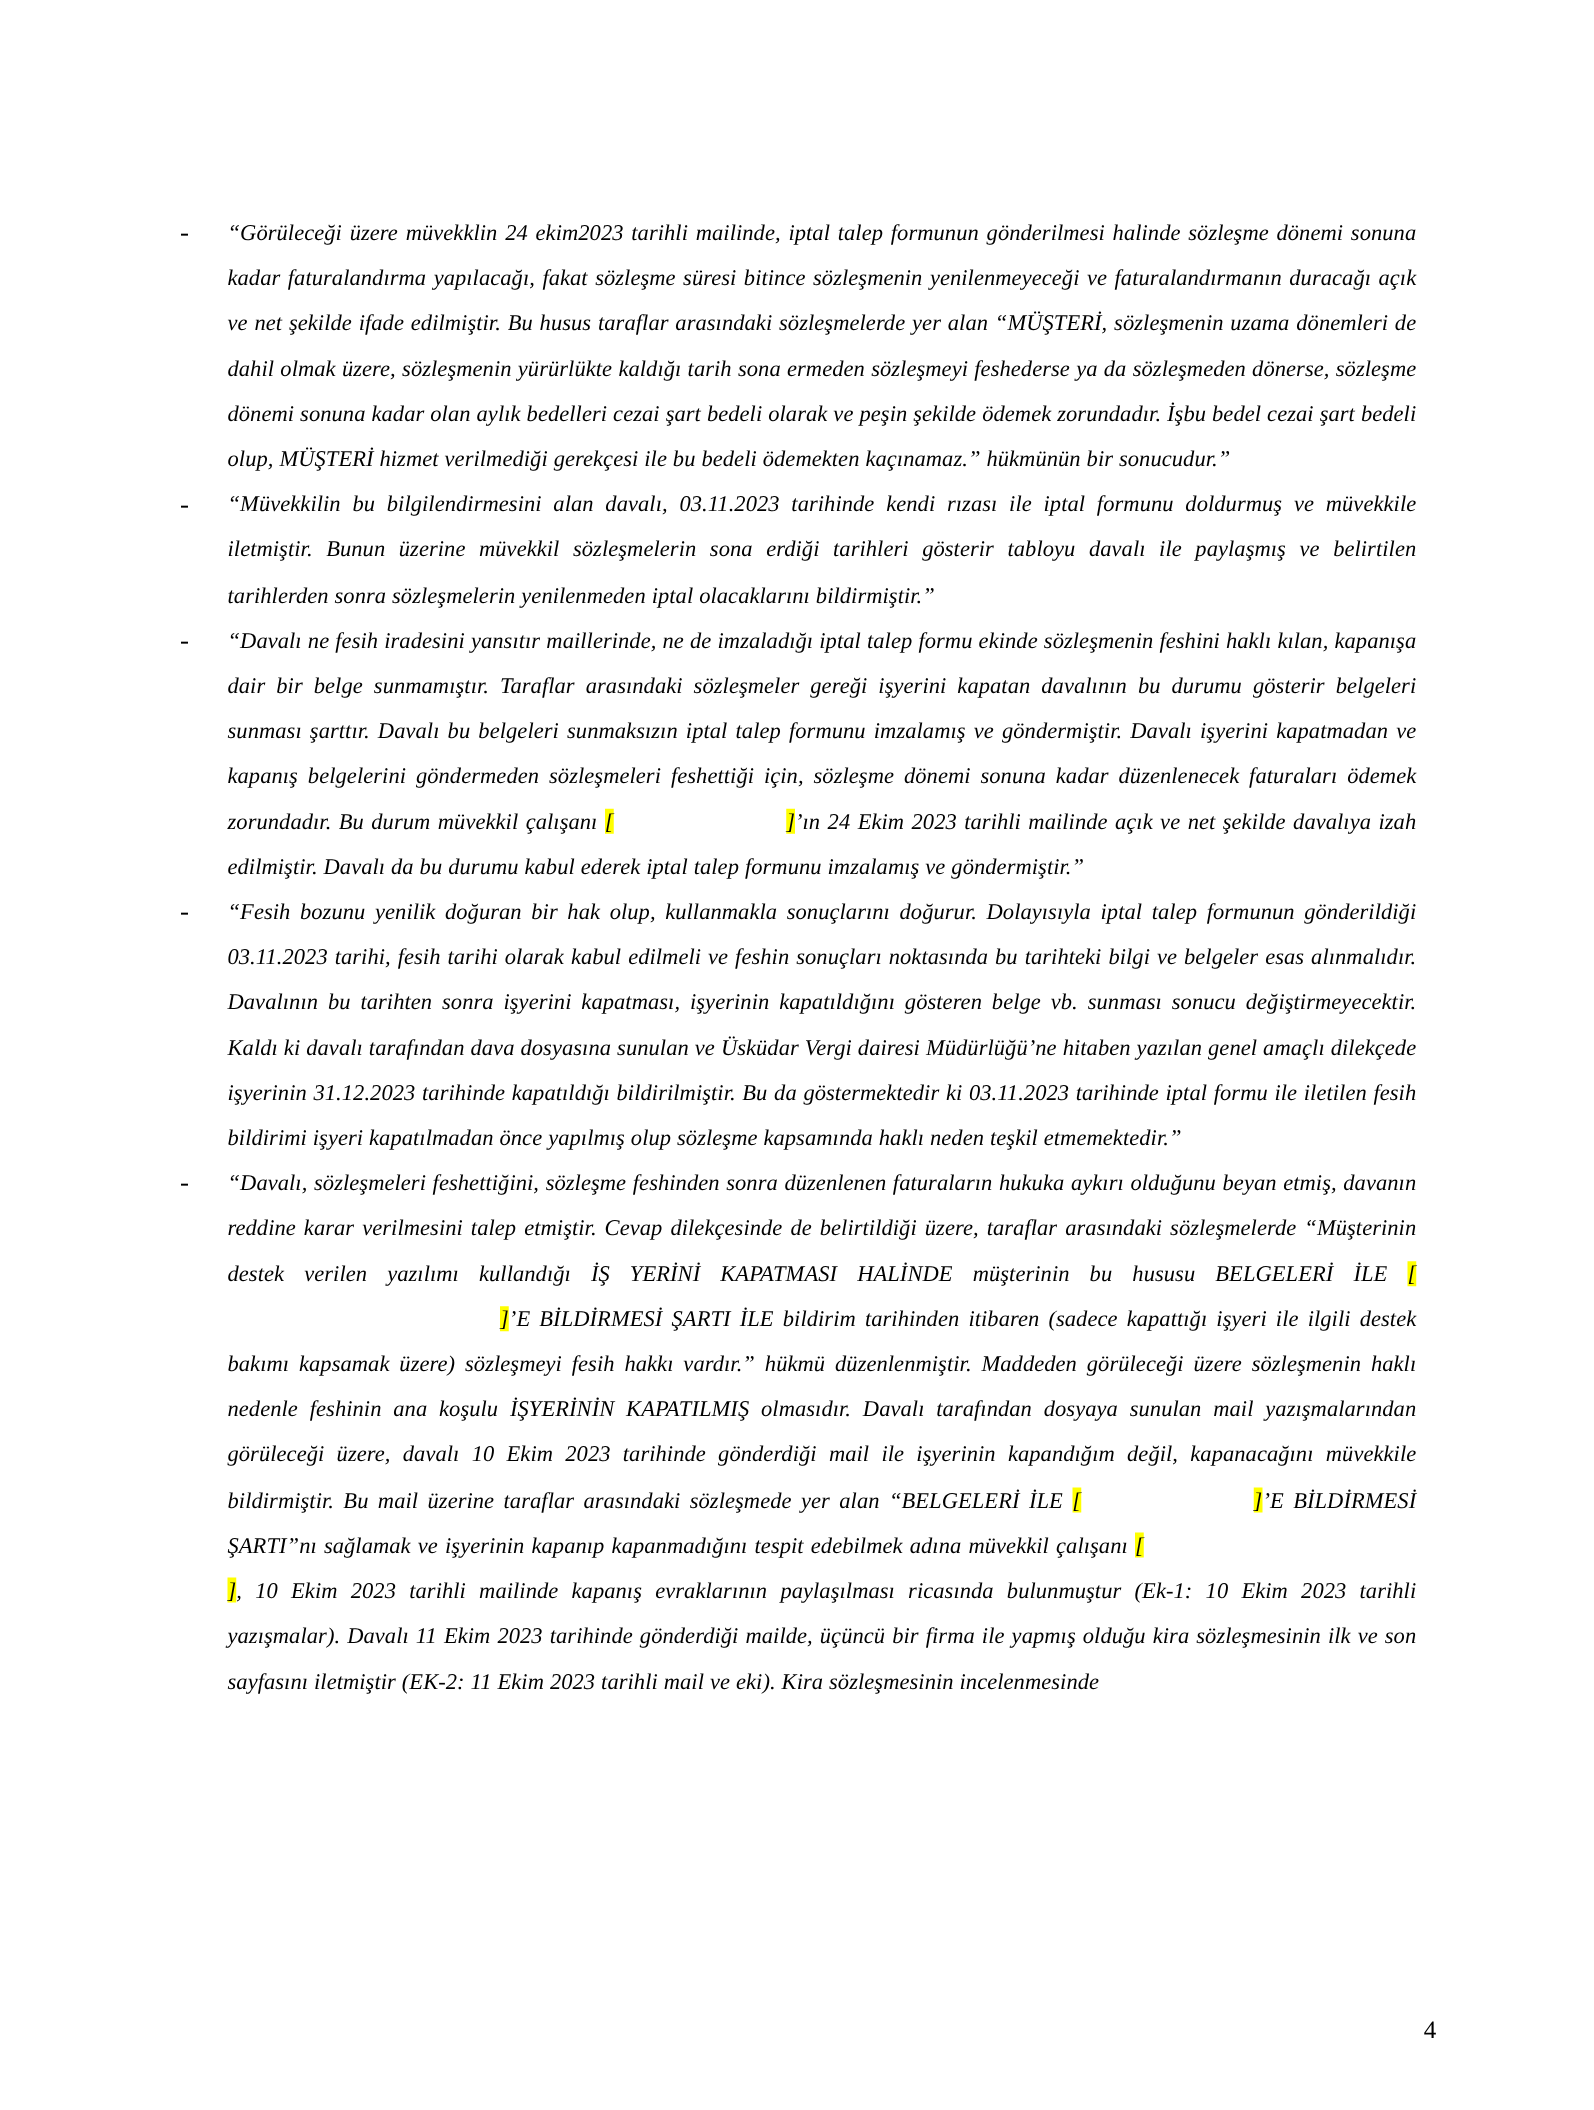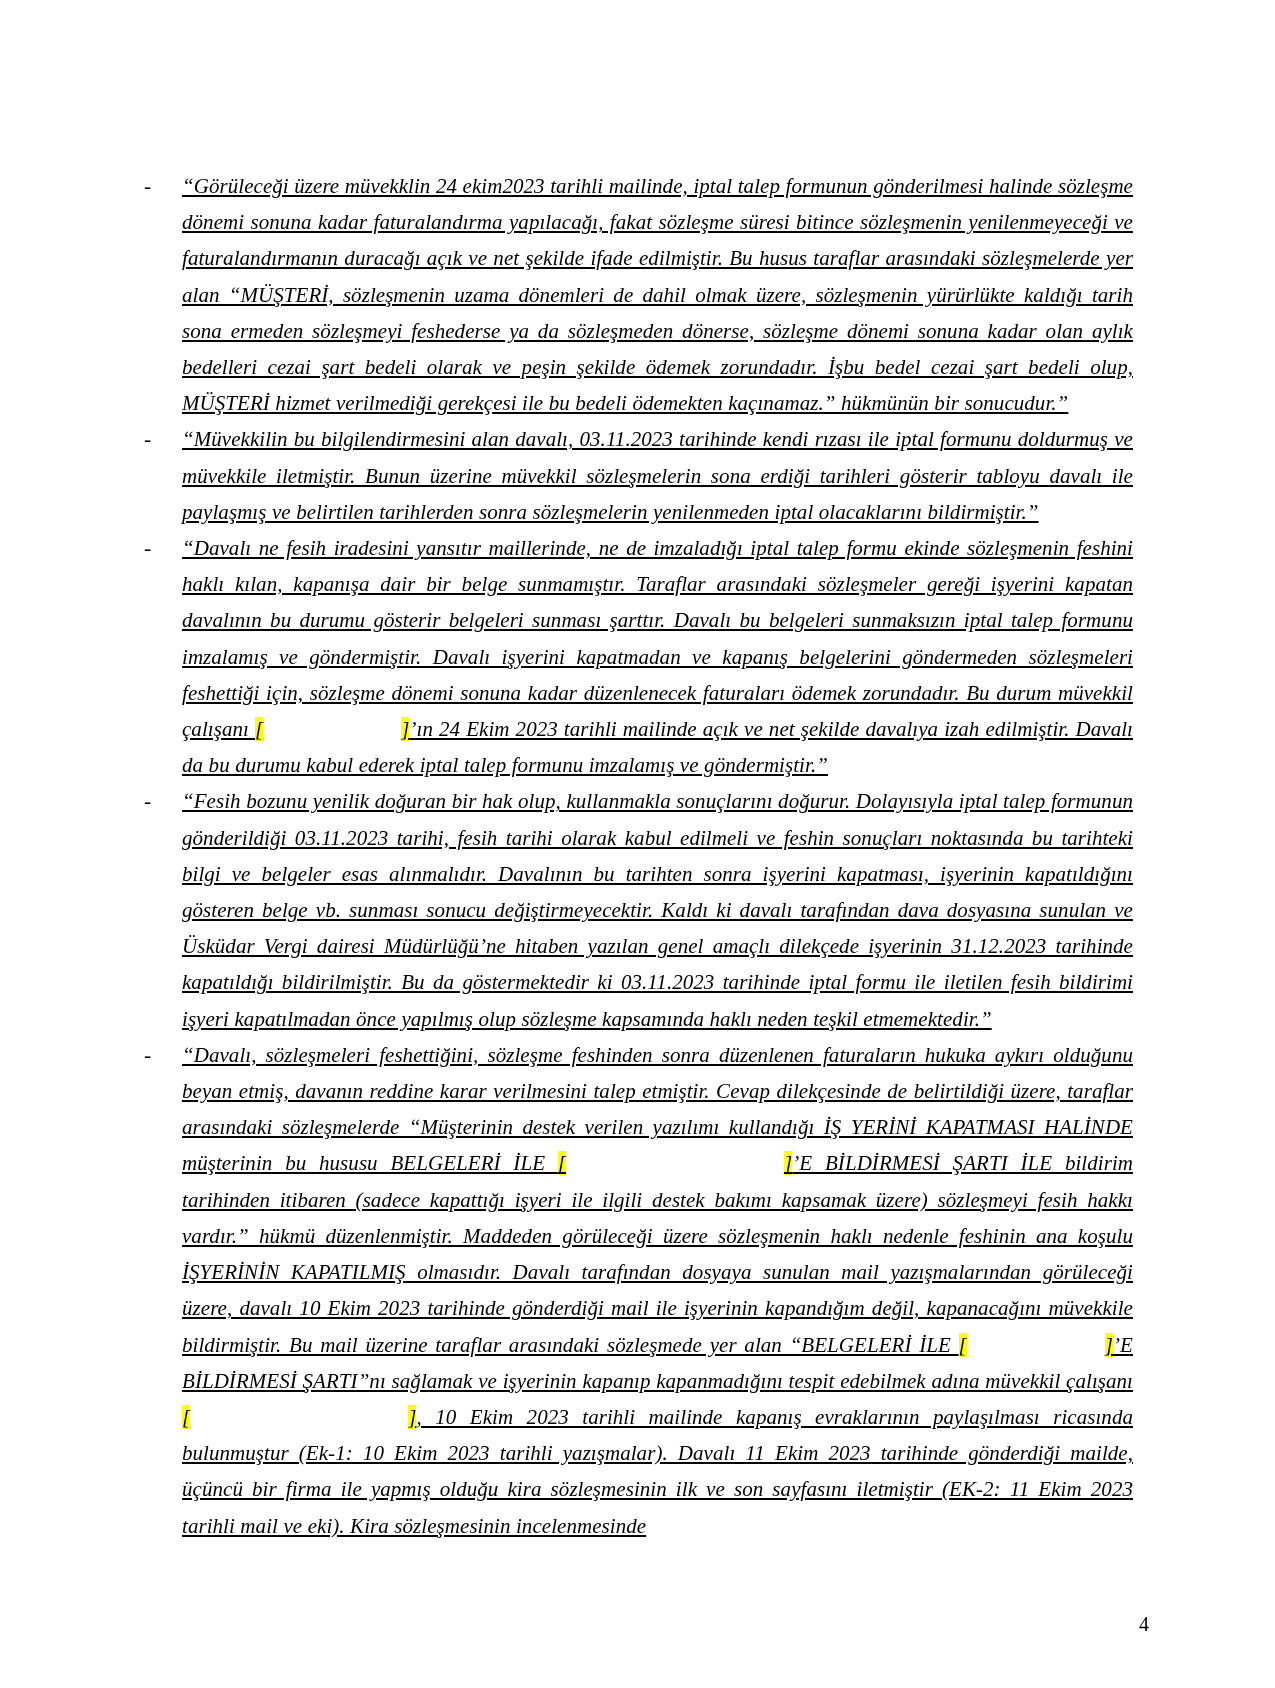--- a/index.html
+++ b/index.html
@@ -37,28 +37,27 @@
     position: absolute;
     left: 6px;
     top: 0;
     font-style: italic;
     font-size: 21.5px;
     line-height: 36.2px;
   }
   .para {
     margin: 0;
     font-style: italic;
-    font-size: 21px;
+    font-size: 18px;
     line-height: 36.2px;
     text-align: justify;
     text-justify: inter-word;
     hyphens: none;
     letter-spacing: 0.05px;
     word-spacing: 0.2px;
-    text-decoration: underline;
   }
   .hl {
     background-color: #ffff00;
   }
   .hl-blank {
     background-color: #ffff00;
     display: inline-block;
   }
   .blank-sm { width: 138px; }
   .blank-md { width: 218px; }

